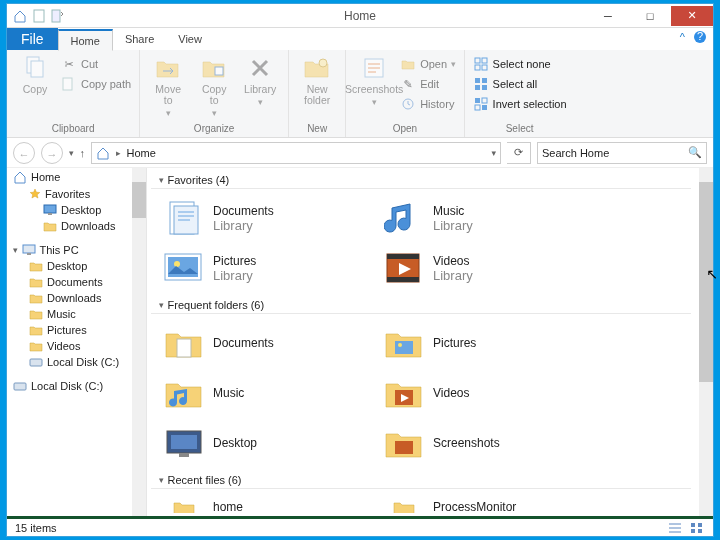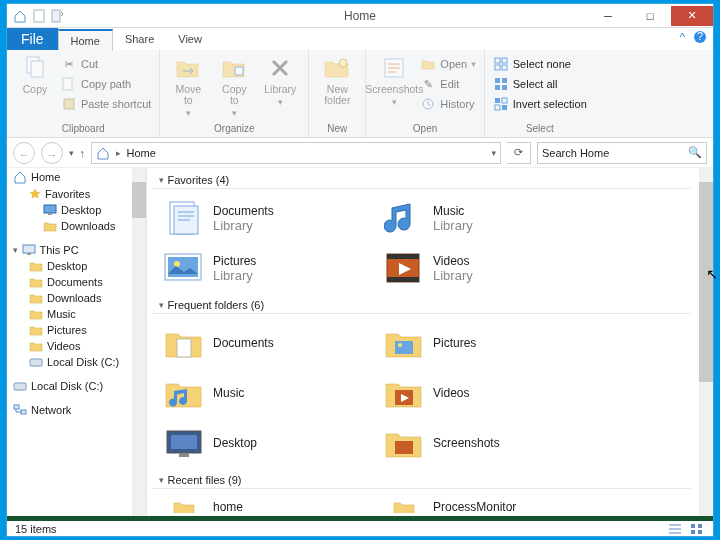--- a/index.html
+++ b/index.html
@@ -41,21 +41,21 @@
 .tree li.ind2{padding-left:36px}
 .content{flex:1;overflow:hidden;position:relative;background:#fff}
 .content .sb{position:absolute;right:0;top:0;width:14px;height:100%;background:#f0f0f0}
 .content .sb .th{position:absolute;top:14px;width:14px;height:200px;background:#c9c9c9}
 .sec-h{display:flex;align-items:center;gap:4px;color:#1a5fb4;font-size:12px;padding:6px 0 2px 8px;border-bottom:1px solid #e8e8e8;margin:0 22px 4px 4px}
 .grid{display:flex;flex-wrap:wrap;padding-left:14px}
 .item{width:220px;display:flex;align-items:center;gap:8px;padding:4px 2px}
 .item .thumb{width:42px;height:42px;display:flex;align-items:center;justify-content:center}
 .item .meta .t{font-size:12px;color:#222}
 .item .meta .s{font-size:13px;color:#888}
-.status{height:20px;border-top:5px solid #14532d;display:flex;align-items:center;padding:0 8px;gap:8px;color:#555}
+.status{height:20px;border-top:3px solid #14532d;display:flex;align-items:center;padding:0 8px;gap:8px;color:#555}
 .status .views{margin-left:auto;display:flex;gap:6px}
 svg{display:block}
 .folder{fill:#f6d277;stroke:#caa43a;stroke-width:.5}
 .disabled{opacity:.55}
 .tri{font-size:9px;color:#666}
 .cursor{position:absolute;right:2px;top:266px;font-size:14px;color:#000;pointer-events:none}
 </style>
 </head>
 <body>
 
@@ -121,28 +121,20 @@
               <span>Cut</span>
             </div>
      <div class="mini">
               <div class="ic">
                 <svg width="14" height="14">
                   <rect x="1" y="1" width="9" height="12" fill="#fff" stroke="#9bb"></rect>
                 </svg>
               </div>
               <span>Copy path</span>
             </div>
-     <div class="mini">
-              <div class="ic">
-                <svg width="14" height="14">
-                  <rect x="2" y="2" width="10" height="10" fill="#e7d49a" stroke="#b79b52"></rect>
-                </svg>
-              </div>
-              <span>Paste shortcut</span>
-            </div>
     </div>
    </div>
    <div class="lbl">Clipboard</div>
   </div>
 
   <div class="group">
    <div class="body">
     <div class="big disabled">
             <div class="ic">
               <svg width="26" height="24">
@@ -381,28 +373,20 @@
             <span>Local Disk (C:)</span>
           </li>
     <li style="height:8px"></li>
     <li>
             <svg width="14" height="12">
               <rect x="1" y="3" width="12" height="7" rx="1" fill="#d9e3ee" stroke="#7a9bc0"></rect>
             </svg>
             <span>Local Disk (C:)</span>
           </li>
     <li style="height:8px"></li>
-    <li>
-            <svg width="14" height="12">
-              <rect x="1" y="1" width="5" height="4" fill="#dfe8f2" stroke="#5a8fce"></rect>
-              <rect x="8" y="6" width="5" height="4" fill="#dfe8f2" stroke="#5a8fce"></rect>
-              <path d="M3 5v3h6" stroke="#5a8fce" fill="none"></path>
-            </svg>
-            <span>Network</span>
-          </li>
    </ul>
   </div>
 
   <div class="content">
    <div class="sb">
           <div class="th"></div>
         </div>
 
    <div class="sec-h">
           <span class="tri">▾</span>
@@ -534,21 +518,21 @@
               </svg>
             </div>
             <div class="meta">
               <div class="t">Screenshots</div>
             </div>
           </div>
    </div>
 
    <div class="sec-h">
           <span class="tri">▾</span>
-          <span>Recent files (9)</span>
+          <span>Recent files (6)</span>
         </div>
    <div class="grid" style="height:20px;overflow:hidden">
     <div class="item">
             <div class="thumb" style="height:20px">
               <svg width="24" height="18">
                 <path class="folder" d="M2 5h6l2 2h12v10H2z"></path>
               </svg>
             </div>
             <div class="meta">
               <div class="t">home</div>

